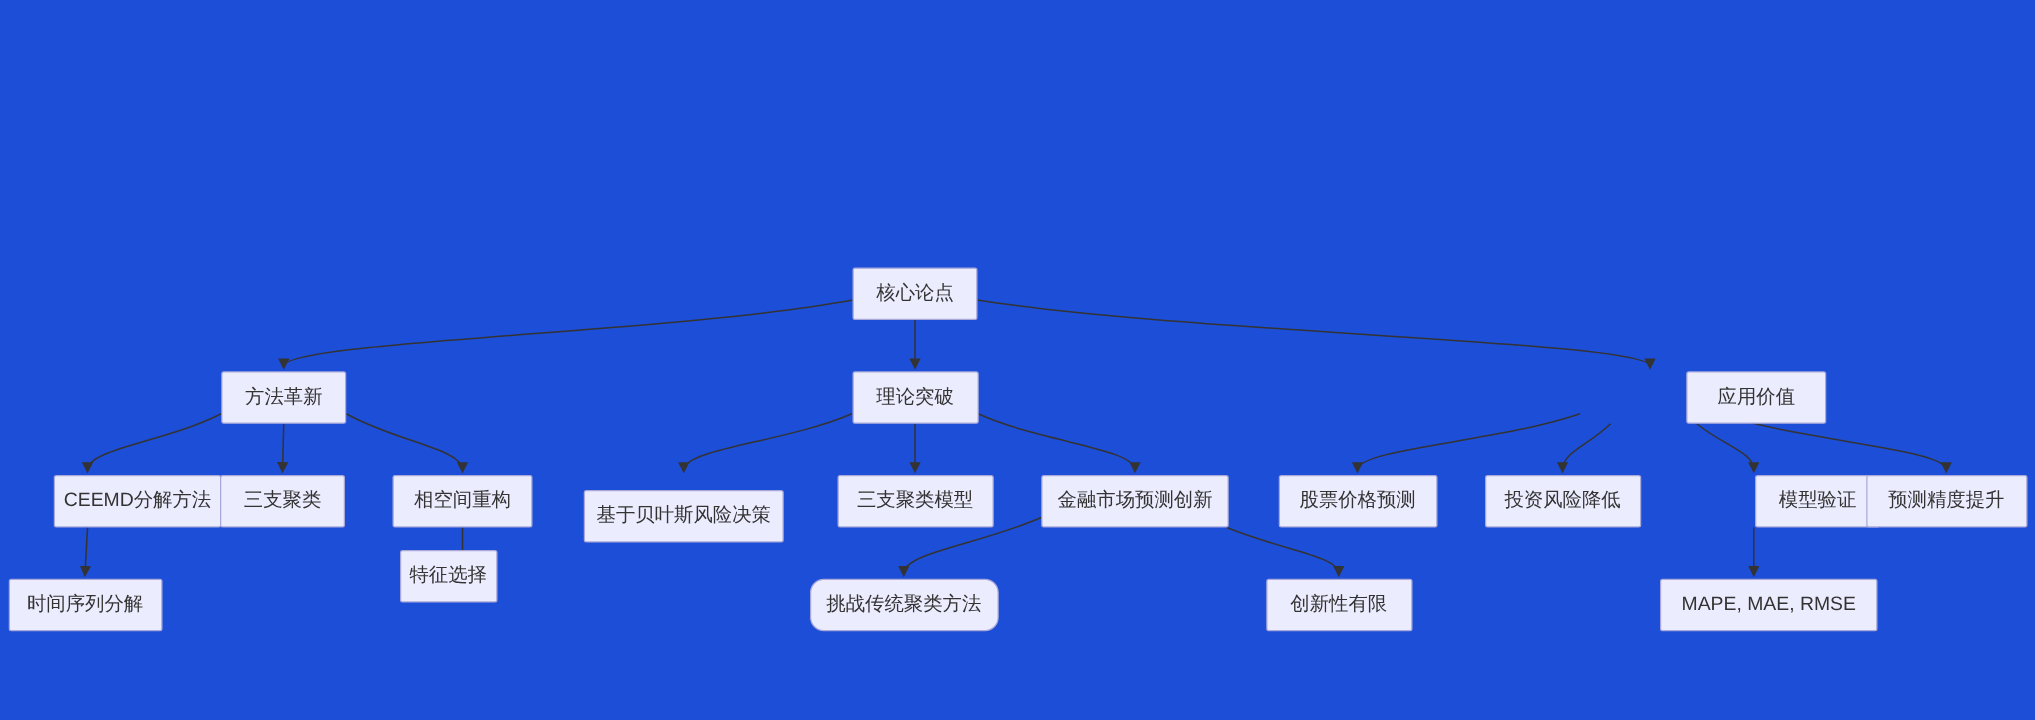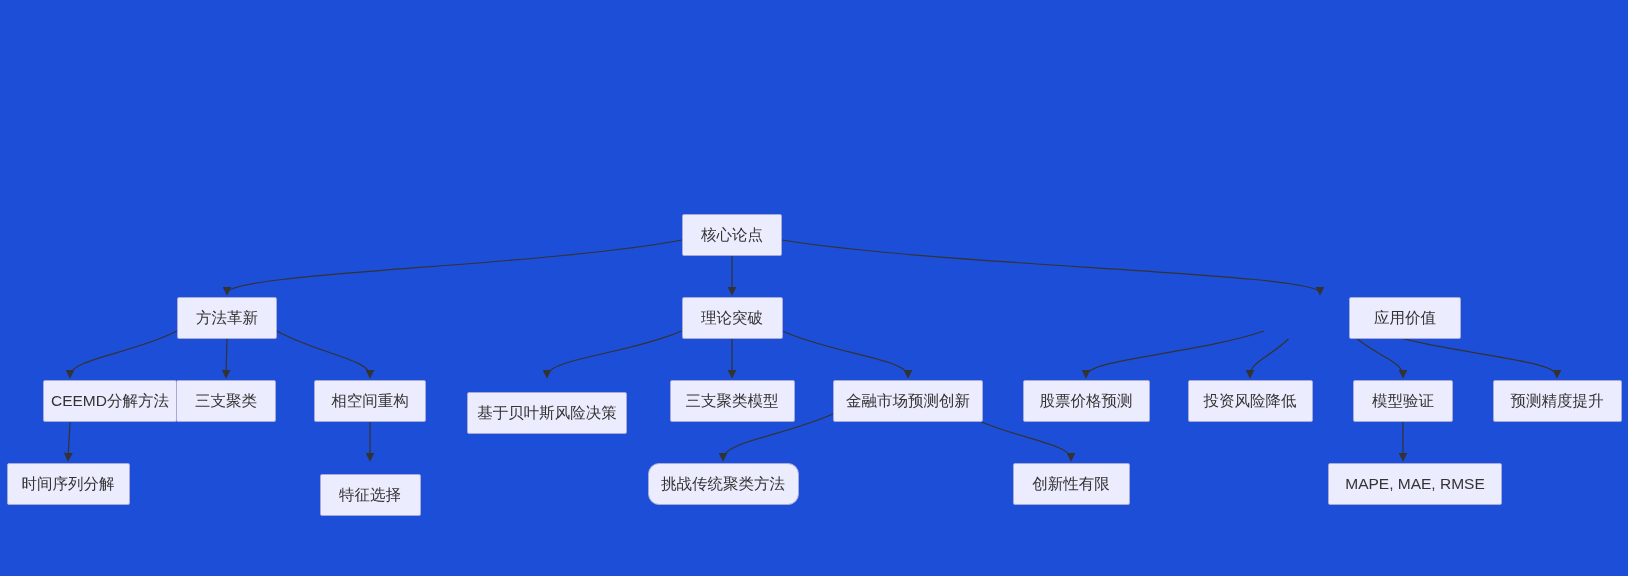--- a/index.html
+++ b/index.html
@@ -82,21 +82,21 @@
       <div class="node" style="left: 681.5px; top: 297px; width: 101px;">理论突破</div>
       <div class="node" style="left: 1317px; top: 297px; width: 112px; margin-left: 32px;">应用价值</div>
       <div class="node" style="left: 3px; top: 380px; width: 134px; margin-left: 40px;">CEEMD分解方法</div>
       <div class="node" style="left: 176px; top: 380px; width: 100px;">三支聚类</div>
       <div class="node" style="left: 314px; top: 380px; width: 112px;">相空间重构</div>
       <div class="node" style="left: 467px; top: 380px; width: 160px; margin-top: 12px;">基于贝叶斯风险决策</div>
       <div class="node" style="left: 669.5px; top: 380px; width: 125px;">三支聚类模型</div>
       <div class="node" style="left: 833px; top: 380px; width: 150px;">金融市场预测创新</div>
       <div class="node" style="left: 1022.5px; top: 380px; width: 127px;">股票价格预测</div>
       <div class="node" style="left: 1187.5px; top: 380px; width: 125px;">投资风险降低</div>
-      <div class="node" style="left: 1353px; top: 380px; width: 100px;">模型验证</div>
+      <div class="node" style="left: 1404px; top: 380px; width: 100px;">模型验证</div>
       <div class="node" style="left: 1492.5px; top: 380px; width: 129px;">预测精度提升</div>
       <div class="node" style="left: 6.5px; top: 463px; width: 123px;">时间序列分解</div>
-      <div class="node" style="left: 319.5px; top: 474px; width: 101px;">特征选择</div>
+      <div class="node" style="left: 319.5px; top: 440px; width: 78px;">特征选择</div>
       <div class="node" style="left: 647.5px; top: 463px; width: 151px; border-radius: 11px;">挑战传统聚类方法</div>
       <div class="node" style="left: 1012.5px; top: 463px; width: 117px;">创新性有限</div>
       <div class="node" style="left: 1328px; top: 463px; width: 174px;">MAPE, MAE, RMSE</div>
     </div>
 </div>
 
 </body></html>

